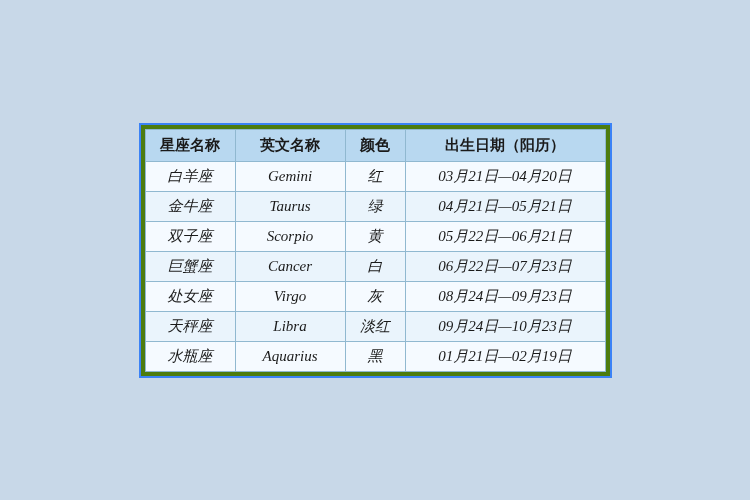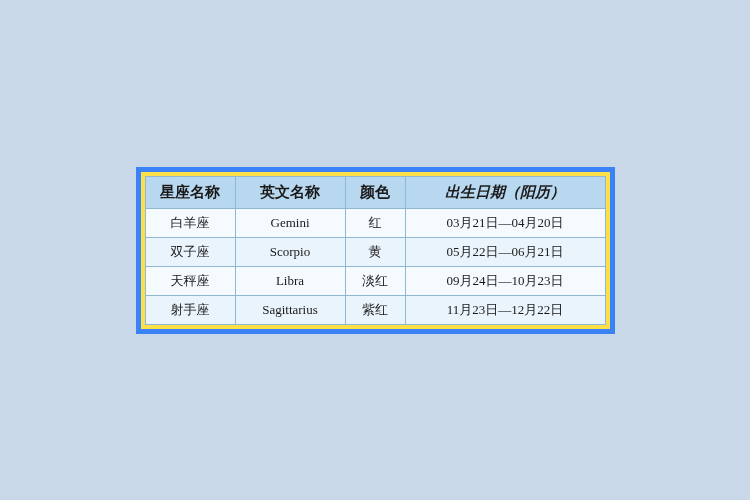--- a/index.html
+++ b/index.html
@@ -12,22 +12,22 @@
       width: 750px;
       height: 500px;
       background-color: #c8d8e8;
       display: flex;
       align-items: center;
       justify-content: center;
       font-family: "SimSun", "宋体", serif;
     }
 
     .table-container {
-      background-color: #fde047;
-      border: 5px solid #3b82f6;
+      background-color: #4d7c0f;
+      border: 2px solid #3b82f6;
       padding: 4px;
     }
 
     table {
       border-collapse: collapse;
       background-color: #f0f8ff;
     }
 
     th {
       background-color: #b8d8f0;
@@ -36,33 +36,34 @@
       text-align: center;
       font-size: 15px;
       font-weight: bold;
       color: #1a1a1a;
     }
 
     td {
       border: 1px solid #90b8d0;
       padding: 5px 14px;
       text-align: center;
-      font-size: 13px;
+      font-size: 15px;
       color: #1a1a1a;
       background-color: #f5faff;
+      font-style: italic;
     }
 
     tr:nth-child(even) td {
       background-color: #eaf4fc;
     }
 
     .col-chinese { width: 90px; }
     .col-english { width: 110px; }
     .col-color   { width: 60px; }
-    .col-date    { width: 200px; font-style: italic; }
+    .col-date    { width: 200px; }
   </style>
 </head>
 <body>
 
 <div class="table-container">
   <table>
     <thead>
       <tr>
         <th class="col-chinese">星座名称</th>
         <th class="col-english">英文名称</th>
@@ -71,32 +72,50 @@
       </tr>
     </thead>
     <tbody id="table-body">
     <tr>
           <td>白羊座</td>
           <td>Gemini</td>
           <td>红</td>
           <td>03月21日—04月20日</td>
         </tr>
         <tr>
+          <td>金牛座</td>
+          <td>Taurus</td>
+          <td>绿</td>
+          <td>04月21日—05月21日</td>
+        </tr>
+        <tr>
           <td>双子座</td>
           <td>Scorpio</td>
           <td>黄</td>
           <td>05月22日—06月21日</td>
+        </tr>
+        <tr>
+          <td>巨蟹座</td>
+          <td>Cancer</td>
+          <td>白</td>
+          <td>06月22日—07月23日</td>
+        </tr>
+        <tr>
+          <td>处女座</td>
+          <td>Virgo</td>
+          <td>灰</td>
+          <td>08月24日—09月23日</td>
         </tr>
         <tr>
           <td>天秤座</td>
           <td>Libra</td>
           <td>淡红</td>
           <td>09月24日—10月23日</td>
         </tr>
         <tr>
-          <td>射手座</td>
-          <td>Sagittarius</td>
-          <td>紫红</td>
-          <td>11月23日—12月22日</td>
+          <td>水瓶座</td>
+          <td>Aquarius</td>
+          <td>黑</td>
+          <td>01月21日—02月19日</td>
         </tr>
       </tbody>
   </table>
 </div>
 
 </body></html>

